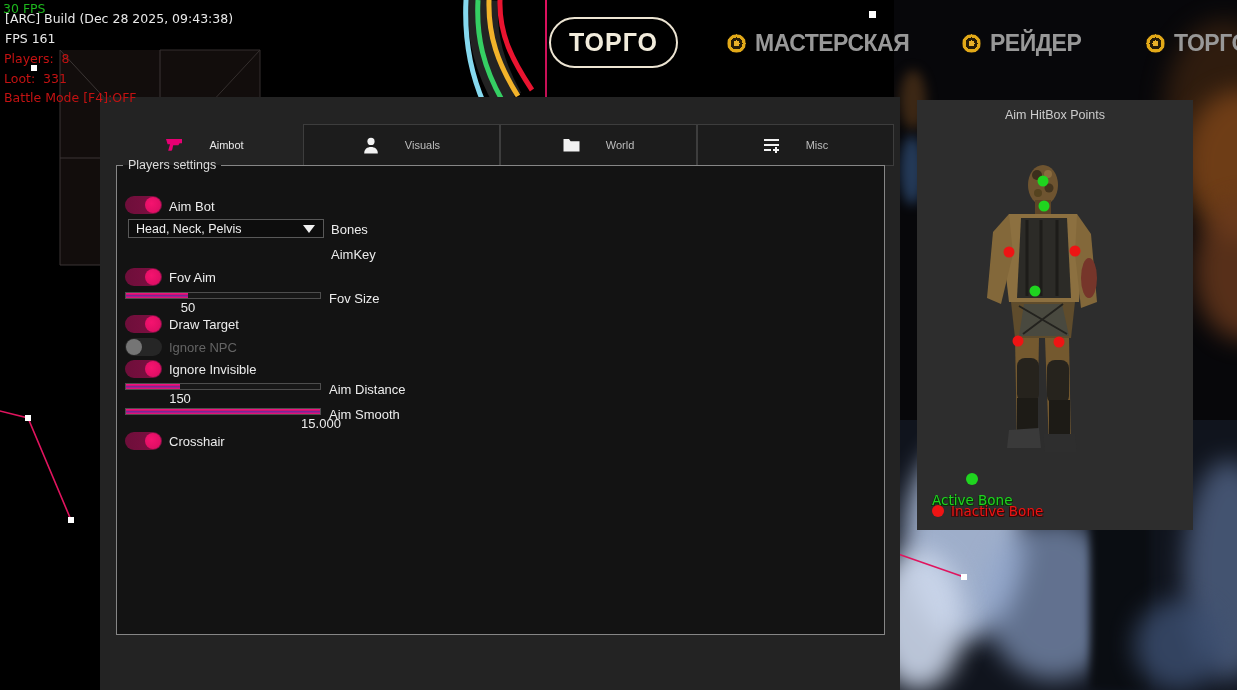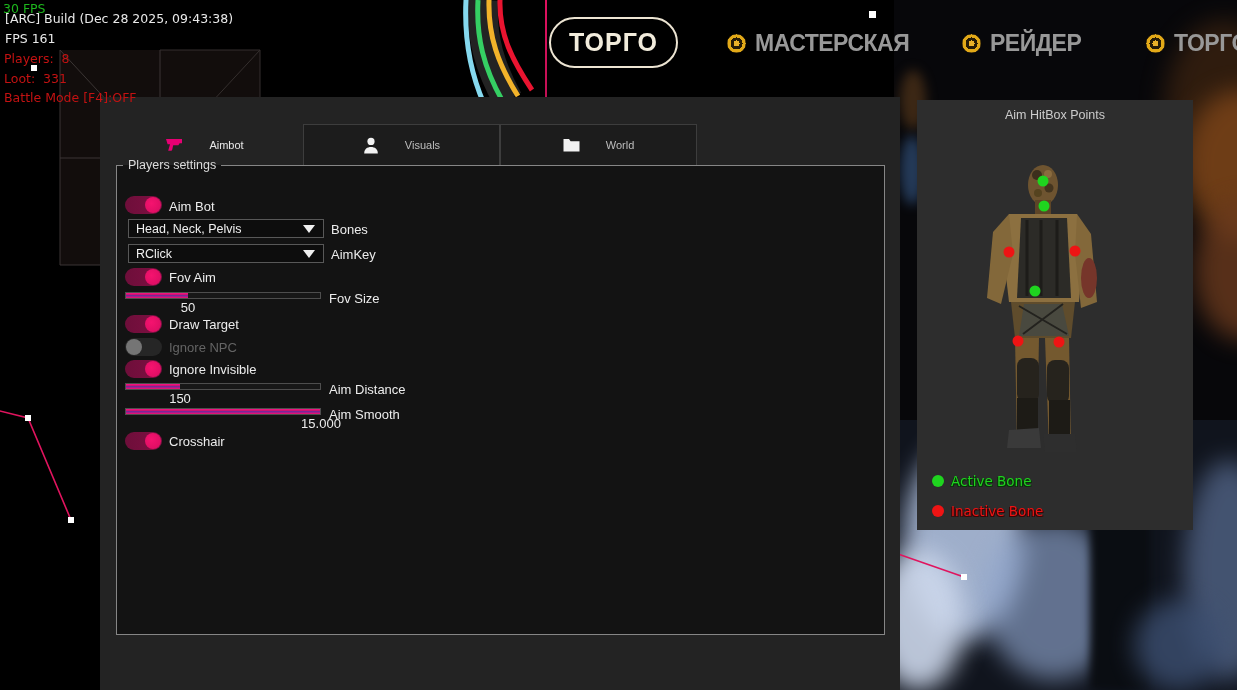--- a/index.html
+++ b/index.html
@@ -84,21 +84,21 @@
   .slider-val{position:absolute;transform:translateX(-50%);font-size:13px;color:#ececec;}
 
   
   #hitbox-panel{left:917px;top:100px;width:276px;height:430px;background:#2d2d2d;z-index:20;}
   #hitbox-title{position:absolute;top:8px;left:0;width:100%;text-align:center;font-size:12.5px;color:#cccccc;}
   #model{position:absolute;left:62px;top:62px;}
   .bone-dot{position:absolute;width:11px;height:11px;border-radius:50%;transform:translate(-50%,-50%);}
   .legend-row{position:absolute;display:flex;align-items:center;gap:7px;font-size:13.5px;
      font-family:"DejaVu Sans",sans-serif;}
   .legend-dot{width:12px;height:12px;border-radius:50%;}
-  #legend-active{left:15px;top:373px;color:#1fd41f;text-shadow:1px 1px 0 #073307,-1px 1px 0 #073307;}
+  #legend-active{left:15px;top:373px;color:#1fd41f;text-shadow:1px 1px 0 #073307,-1px 1px 0 #073307;flex-direction:column;}
   #legend-inactive{left:15px;top:403px;color:#ee1414;text-shadow:1px 1px 0 #3a0404,-1px 1px 0 #3a0404;}
 </style>
 </head>
 <body>
 
 <div id="game-scene" class="abs">
   <div class="blob" style="left:270px;top:20px;width:120px;height:180px;background:#4a2a12;opacity:.6;"></div>
   <div class="blob" style="left:290px;top:90px;width:110px;height:150px;background:#7a4318;opacity:.85;"></div>
   <div class="blob" style="left:300px;top:200px;width:100px;height:140px;background:#6b3a1d;opacity:.8;"></div>
   <div class="blob" style="left:6px;top:70px;width:26px;height:60px;background:#4a3018;opacity:.8;filter:blur(6px);"></div>
@@ -181,37 +181,40 @@
     <span class="lbl">Visuals</span>
   </div>
 
   <div id="tab-world" class="tab tab-boxed">
     <svg width="17" height="14" viewBox="0 0 17 14">
       <path d="M0.5 1 h5.5 l1.6 2.2 h8.9 V13.5 H0.5 Z" fill="#f2f2f2"></path>
     </svg>
     <span class="lbl">World</span>
   </div>
 
+  <div id="tab-misc" class="tab tab-boxed">
+    <svg width="17" height="16" viewBox="0 0 17 16">
+      <path d="M1 3 h15 M1 8 h15 M1 13 h7" stroke="#f2f2f2" stroke-width="2" fill="none"></path>
+      <path d="M13 10 v6 M10 13 h6" stroke="#f2f2f2" stroke-width="2" fill="none"></path>
+    </svg>
+    <span class="lbl">Misc</span>
+  </div>
 
   <fieldset id="groupbox">
     <legend>Players settings</legend>
 
     <div class="toggle on" style="top:24px;"></div>
     <div class="ctl-label" style="left:52px;top:27px;">Aim Bot</div>
 
     <div class="dropdown" style="top:47px;">
       <span>Head, Neck, Pelvis</span>
       <span class="arrow"></span>
     </div>
     <div class="ctl-label" style="left:214px;top:50px;">Bones</div>
 
-    <div class="dropdown" style="top:72px;">
-      <span>RClick</span>
-      <span class="arrow"></span>
-    </div>
     <div class="ctl-label" style="left:214px;top:75px;">AimKey</div>
 
     <div class="toggle on" style="top:96px;"></div>
     <div class="ctl-label" style="left:52px;top:98px;">Fov Aim</div>
 
     <div class="slider" style="top:120px;">
       <div class="fill" style="width: 32%;"></div>
     </div>
     <div class="slider-val" style="left:71px;top:128px;">50</div>
     <div class="ctl-label" style="left:212px;top:119px;">Fov Size</div>

